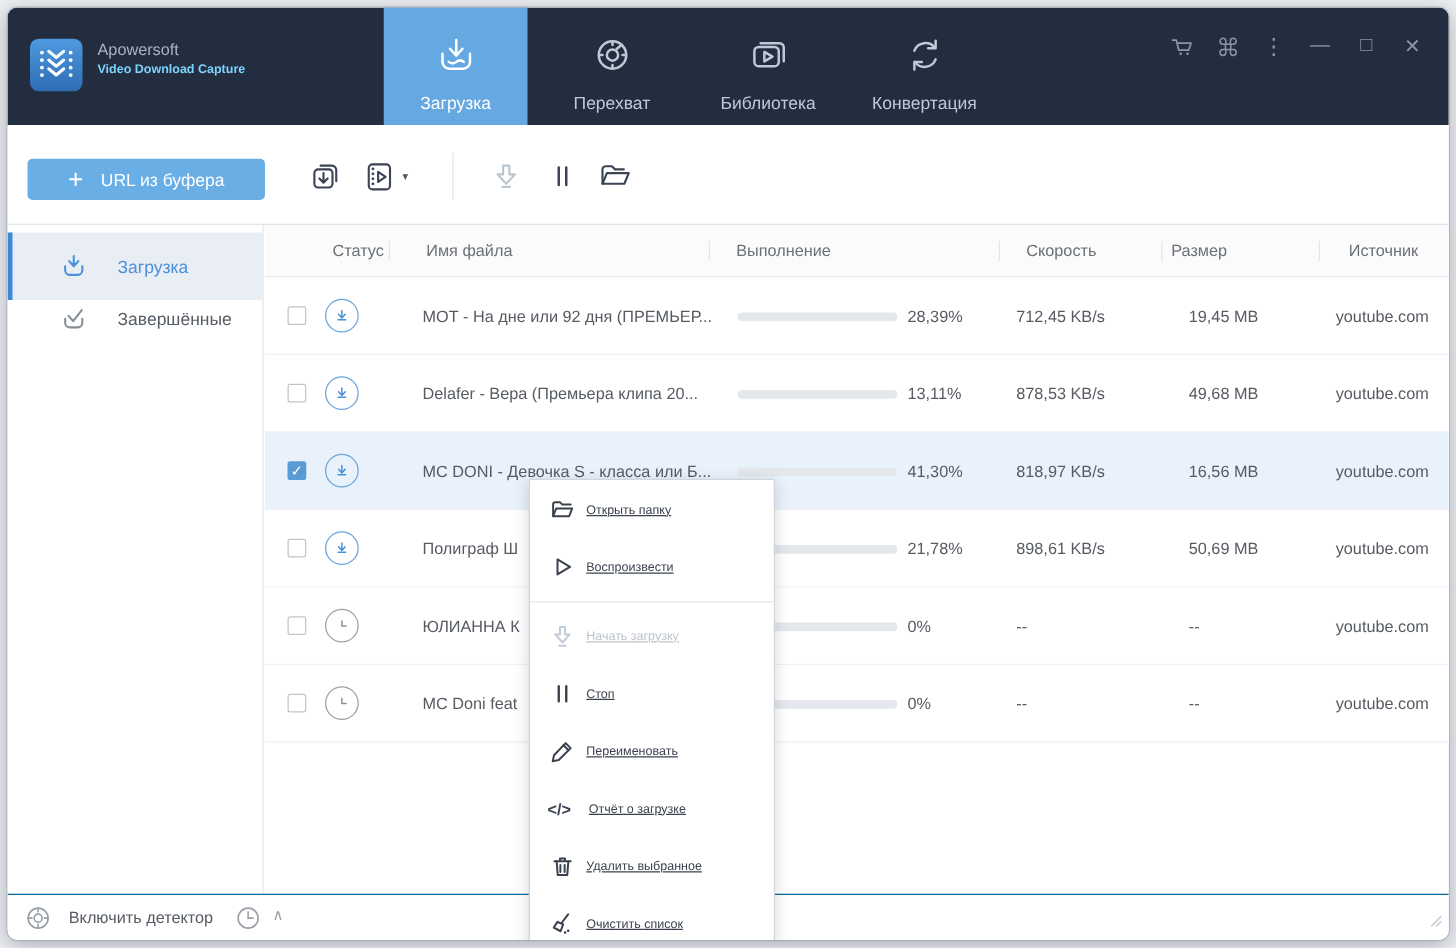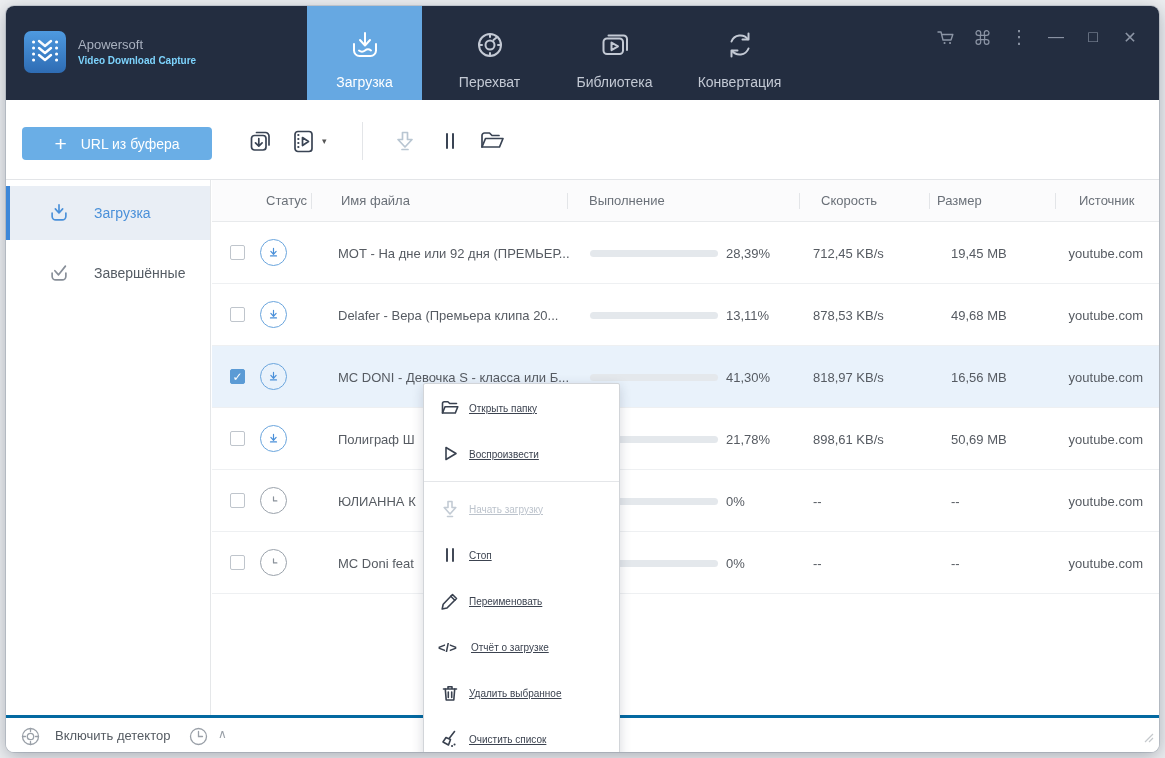--- a/index.html
+++ b/index.html
@@ -4,21 +4,21 @@
 <style>
   * { margin:0; padding:0; box-sizing:border-box; }
   html,body { width:1165px; height:758px; overflow:hidden;
     font-family:"Liberation Sans","DejaVu Sans",sans-serif; background:#edeff1; }
   .window { position:absolute; left:6px; top:6px; width:1153px; height:746px;
     background:#fff; border-radius:8px; overflow:hidden;
     box-shadow:0 4px 18px rgba(40,50,70,.35), 0 0 0 1px rgba(120,130,150,.25); }
 
   
   .topbar { position:absolute; left:0; top:0; right:0; height:94px; background:#232d40; }
-  .brand { position:absolute; left:18px; top:25px; display:flex; align-items:center; }
+  .brand { position:absolute; left:18px; top:25px; display:flex; align-items:flex-start; }
   .brand-logo { width:42px; height:42px; border-radius:7px;
     background:linear-gradient(180deg,#4e9ae0,#2e6cb4); display:flex; align-items:center; justify-content:center; }
   .brand-text { margin-left:12px; line-height:1.35; }
   .brand-line1 { font-size:13px; color:#a9b1bf; }
   .brand-line2 { font-size:10px; font-weight:bold; color:#7dd3fc; }
 
   .tabs { position:absolute; left:301px; top:0; height:94px; display:flex; gap:10px; }
   .tab { width:115px; height:94px; display:flex; flex-direction:column; align-items:center;
     justify-content:flex-end; padding-bottom:10px; color:#c3c9d4; cursor:default; }
   .tab svg { width:36px; height:36px; stroke:#c3c9d4; margin-bottom:7px; }
@@ -91,21 +91,21 @@
   .ctx-item { height:46px; display:flex; align-items:center; cursor:pointer; color:#3c4350; }
   .ctx-item svg { margin-left:16px; width:20px; height:20px; stroke:#39414f; flex:none; }
   .ctx-item .code-glyph { margin-left:14px; width:24px; font-size:13px; font-weight:bold; color:#39414f; flex:none; }
   .ctx-item .ctx-label { margin-left:9px; font-size:10px; white-space:nowrap;text-decoration:underline; }
   .ctx-item.disabled { color:#bcc3cc; }
   .ctx-item.disabled svg { stroke:#c3cbd4; }
   .ctx-sep { height:1px; background:#e4e6e9; margin:4px 0; }
 
   
   .bottombar { position:absolute; left:0; right:0; bottom:0; height:37px; background:#fff;
-    border-top:3px solid #0369a1; }
+    border-top:1px solid #0369a1; }
   .bb-ic { position:absolute; top:8px; width:21px; height:21px; }
   .bb-ic svg { stroke:#9aa0a8; }
   .bb-label { position:absolute; left:49px; top:10px; font-size:13px; color:#555b62; }
   .bb-chevron { position:absolute; left:212px; top:9px; font-size:12px; color:#9aa0a8; }
   .grip { position:absolute; right:5px; bottom:5px; }
 </style>
 </head>
 <body>
 
 <div class="window">
@@ -228,21 +228,21 @@
 
   <div class="content">
     <div class="sidebar">
       <div class="side-item active" style="top:6px">
         <svg viewBox="0 0 24 24" fill="none" stroke-width="1.8" stroke-linecap="round" stroke-linejoin="round">
           <path d="M12 3v8M8 7.5l4 4.5 4-4.5" fill="none"></path>
           <path d="M4.5 12v3.5A4 4 0 0 0 8.5 19.5h7a4 4 0 0 0 4-4V12"></path>
         </svg>
         <span class="side-label">Загрузка</span>
       </div>
-      <div class="side-item" style="top:66px">
+      <div class="side-item" style="top:48px">
         <svg viewBox="0 0 24 24" fill="none" stroke-width="1.8" stroke-linecap="round" stroke-linejoin="round">
           <path d="M7.5 9.5l4 4.5L19 4.5"></path>
           <path d="M4.5 12v3.5A4 4 0 0 0 8.5 19.5h7a4 4 0 0 0 4-4V12"></path>
         </svg>
         <span class="side-label">Завершённые</span>
       </div>
     </div>
 
     <div class="main">
       <div class="thead">

